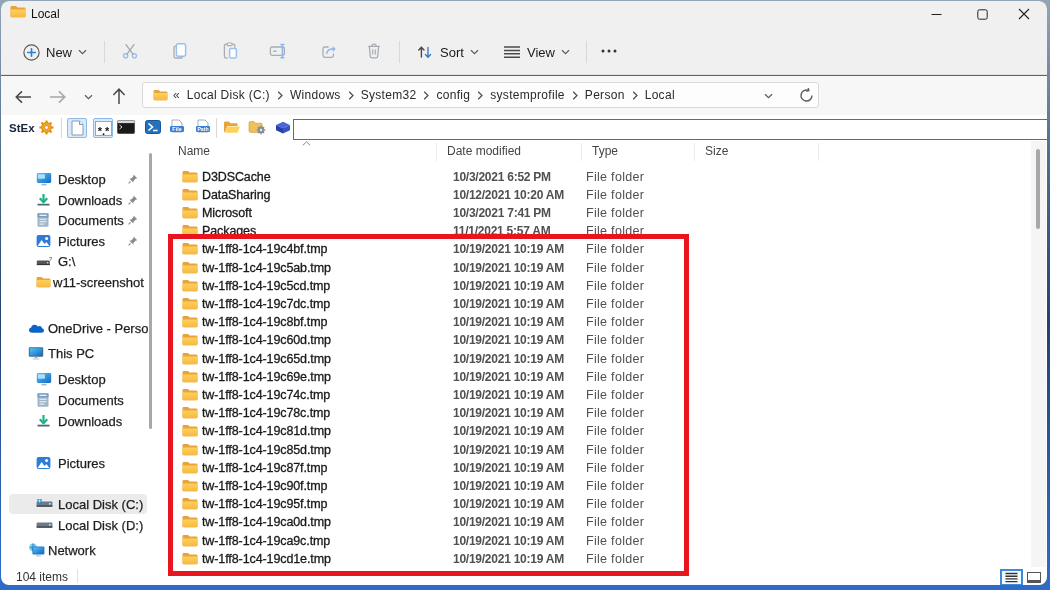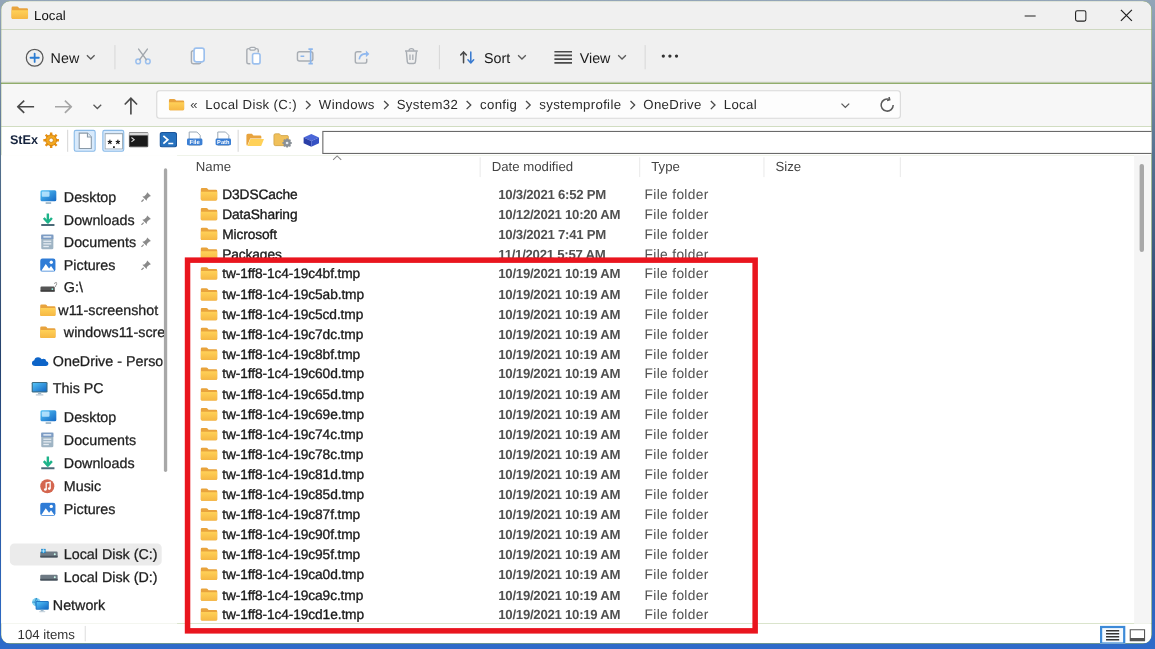--- a/index.html
+++ b/index.html
@@ -213,21 +213,21 @@
           <path d="M1.2 0.8 L5 4.5 L1.2 8.2" fill="none" stroke="#4a4a4a" stroke-width="1.2"></path>
         </svg>
       <span class="ci">config</span>
         <svg width="6" height="9" viewBox="0 0 6 9" style="display:block">
           <path d="M1.2 0.8 L5 4.5 L1.2 8.2" fill="none" stroke="#4a4a4a" stroke-width="1.2"></path>
         </svg>
       <span class="ci">systemprofile</span>
         <svg width="6" height="9" viewBox="0 0 6 9" style="display:block">
           <path d="M1.2 0.8 L5 4.5 L1.2 8.2" fill="none" stroke="#4a4a4a" stroke-width="1.2"></path>
         </svg>
-      <span class="ci">OneDrive</span>
+      <span class="ci">Person</span>
         <svg width="6" height="9" viewBox="0 0 6 9" style="display:block">
           <path d="M1.2 0.8 L5 4.5 L1.2 8.2" fill="none" stroke="#4a4a4a" stroke-width="1.2"></path>
         </svg>
       <span class="ci">Local</span>
       <span style="position:absolute;left:621px;top:10px">
           <svg width="9" height="6" viewBox="0 0 9 6" style="display:block">
             <path d="M1 1.2 L4.5 4.6 L8 1.2" fill="none" stroke="#5a5a5a" stroke-width="1.2"></path>
           </svg>
         </span>
       <span style="position:absolute;left:656px;top:5px">
@@ -398,29 +398,20 @@
         </div>
 <div class="sitem" style="top:130.5px">
           <span class="sic" style="left:35px">
             <svg width="15" height="12" viewBox="0 0 16 13" style="display:block">
 <path d="M0.5 2.2 Q0.5 1 1.7 1 L5.6 1 Q6.3 1 6.7 1.5 L7.6 2.6 L14.3 2.6 Q15.5 2.6 15.5 3.8 L15.5 11 Q15.5 12.2 14.3 12.2 L1.7 12.2 Q0.5 12.2 0.5 11 Z" fill="#e8a33d"></path>
 <path d="M0.5 4.4 L15.5 4.4 L15.5 11 Q15.5 12.2 14.3 12.2 L1.7 12.2 Q0.5 12.2 0.5 11 Z" fill="url(#fg)"></path>
 </svg>
           </span>
           <span class="stx " style="left:52px">w11-screenshot</span>
         </div>
-<div class="sitem" style="top:151px">
-          <span class="sic" style="left:35px">
-            <svg width="15" height="12" viewBox="0 0 16 13" style="display:block">
-<path d="M0.5 2.2 Q0.5 1 1.7 1 L5.6 1 Q6.3 1 6.7 1.5 L7.6 2.6 L14.3 2.6 Q15.5 2.6 15.5 3.8 L15.5 11 Q15.5 12.2 14.3 12.2 L1.7 12.2 Q0.5 12.2 0.5 11 Z" fill="#e8a33d"></path>
-<path d="M0.5 4.4 L15.5 4.4 L15.5 11 Q15.5 12.2 14.3 12.2 L1.7 12.2 Q0.5 12.2 0.5 11 Z" fill="url(#fg)"></path>
-</svg>
-          </span>
-          <span class="stx " style="left:57px">windows11-scre</span>
-        </div>
 <div class="sitem" style="top:176.5px">
           <span class="sic" style="left:27px">
             <svg width="17" height="11" viewBox="0 0 17 11" style="display:block">
 <path d="M4.2 10.2 Q1 10.2 1 7.6 Q1 5.4 3.2 5 Q3.6 2.2 6.6 2.2 Q8.8 2.2 9.9 4 Q10.4 3.6 11.5 3.6 Q13.7 3.6 14.1 5.8 Q16 6.1 16 8 Q16 10.2 13.6 10.2 Z" fill="#0d64c8"></path>
             </svg>
           </span>
           <span class="stx clip" style="left:47px">OneDrive - Person</span>
         </div>
 <div class="sitem" style="top:202px">
           <span class="sic" style="left:27px">
@@ -458,31 +449,20 @@
         </div>
 <div class="sitem" style="top:269.5px">
           <span class="sic" style="left:35px">
             <svg width="15" height="14" viewBox="0 0 15 14" style="display:block">
 <path d="M7.5 1 L7.5 8" stroke="#1db389" stroke-width="2.2"></path>
 <path d="M3.8 5.2 L7.5 9.3 L11.2 5.2" fill="none" stroke="#1db389" stroke-width="2.2" stroke-linejoin="round"></path>
 <path d="M1.5 11.6 L13.5 11.6" stroke="#4b6a78" stroke-width="1.8"></path>
             </svg>
           </span>
           <span class="stx " style="left:57px">Downloads</span>
-        </div>
-<div class="sitem" style="top:290.5px">
-          <span class="sic" style="left:35px">
-            <svg width="14" height="14" viewBox="0 0 14 14" style="display:block">
-<circle cx="7" cy="7" r="6.4" fill="#d4664f"></circle>
-<path d="M6 10 L6 4.2 L9.6 3.4 L9.6 9.2" stroke="#fff" stroke-width="1.2" fill="none"></path>
-<circle cx="5.2" cy="10" r="1.2" fill="#fff"></circle>
-              <circle cx="8.8" cy="9.2" r="1.2" fill="#fff"></circle>
-            </svg>
-          </span>
-          <span class="stx " style="left:57px">Music</span>
         </div>
 <div class="sitem" style="top:311.5px">
           <span class="sic" style="left:35px">
             <svg width="15" height="13" viewBox="0 0 15 13" style="display:block">
 <rect x="0.6" y="0.6" width="13.8" height="11.8" rx="2" fill="#2f7cd6"></rect>
 <circle cx="10.6" cy="3.9" r="1.5" fill="#fff"></circle>
 <path d="M1.6 11.6 L5.6 5.6 L8.6 9.6 L10.4 7.4 L13.4 11.6 Z" fill="#fff"></path>
             </svg>
           </span>
           <span class="stx " style="left:57px">Pictures</span>

